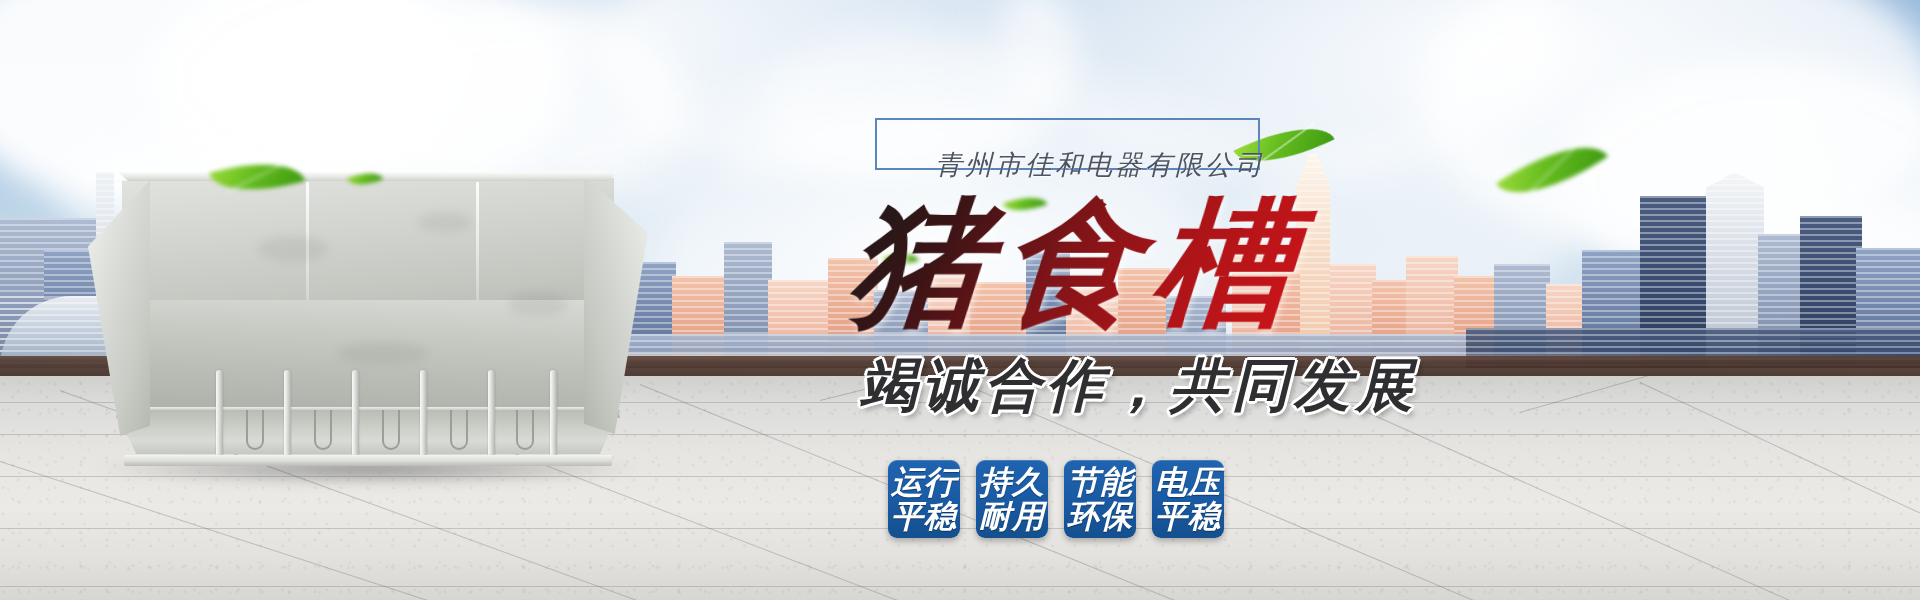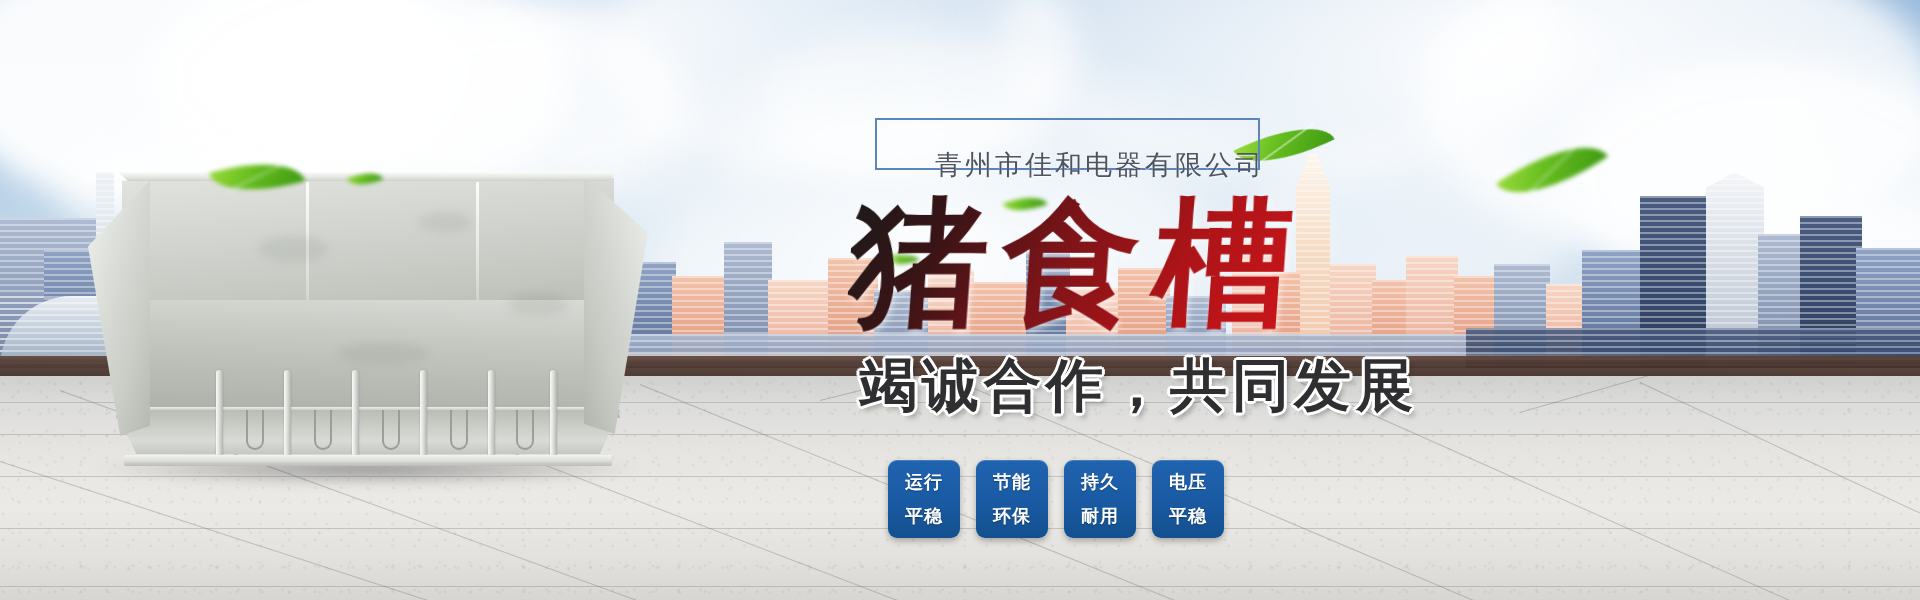--- a/index.html
+++ b/index.html
@@ -1,19 +1,19 @@
 <!DOCTYPE html>
 <html><head>
 <meta charset="utf-8">
 <style>
   * { margin:0; padding:0; box-sizing:border-box; }
   html,body { width:1920px; height:600px; overflow:hidden; background:#fff;
               font-family:"Liberation Sans","DejaVu Sans",sans-serif; }
 
-  .banner { position:relative; width:1920px; height:600px; overflow:hidden; }
+  .banner { position:relative; width:1920px; height:600px; overflow:hidden;font-style:italic; }
 
   
   .sky {
     position:absolute; inset:0;
     background:
       radial-gradient(ellipse 900px 420px at 78% 8%, rgba(255,255,255,.92) 0%, rgba(255,255,255,0) 62%),
       radial-gradient(ellipse 700px 300px at 30% 4%, rgba(255,255,255,.85) 0%, rgba(255,255,255,0) 65%),
       linear-gradient(180deg,#7fa9d4 0%, #9cbfdf 16%, #bcd4e8 34%, #d7e4ef 52%, #e9eff4 70%, #f2f4f6 86%, #f4f4f4 100%);
   }
   
@@ -166,21 +166,21 @@
   }
 
   .badges { position:absolute; left:188px; top:368px; display:flex; gap:16px; }
   .badge {
     width:72px; height:78px; border-radius:9px;
     background:linear-gradient(180deg,#2063ae 0%, #1a5ba5 48%, #14508f 100%);
     box-shadow:0 3px 6px rgba(0,0,0,.28), inset 0 1px 0 rgba(255,255,255,.18);
     display:flex; flex-direction:column; align-items:center; justify-content:center;
     color:#ffffff;
   }
-  .badge span { font-size:18px; font-weight:700; letter-spacing:1px; line-height:34px;
+  .badge span { font-size:32px; font-weight:700; letter-spacing:1px; line-height:34px;
                 text-shadow:0 1px 1px rgba(0,0,0,.35); }
 </style>
 </head>
 <body>
 
 <div class="banner">
 
   <div class="sky">
     <div class="cloud cl1"></div>
     <div class="cloud cl2"></div>
@@ -332,26 +332,26 @@
     <div class="title">猪食槽</div>
 
     <div class="subtitle">竭诚合作，共同发展</div>
 
     <div class="badges">
       <div class="badge">
         <span>运行</span>
         <span>平稳</span>
       </div>
       <div class="badge">
+        <span>持久</span>
+        <span>耐用</span>
+      </div>
+      <div class="badge">
         <span>节能</span>
         <span>环保</span>
-      </div>
-      <div class="badge">
-        <span>持久</span>
-        <span>耐用</span>
       </div>
       <div class="badge">
         <span>电压</span>
         <span>平稳</span>
       </div>
     </div>
 
   </div>
 </div>
 

